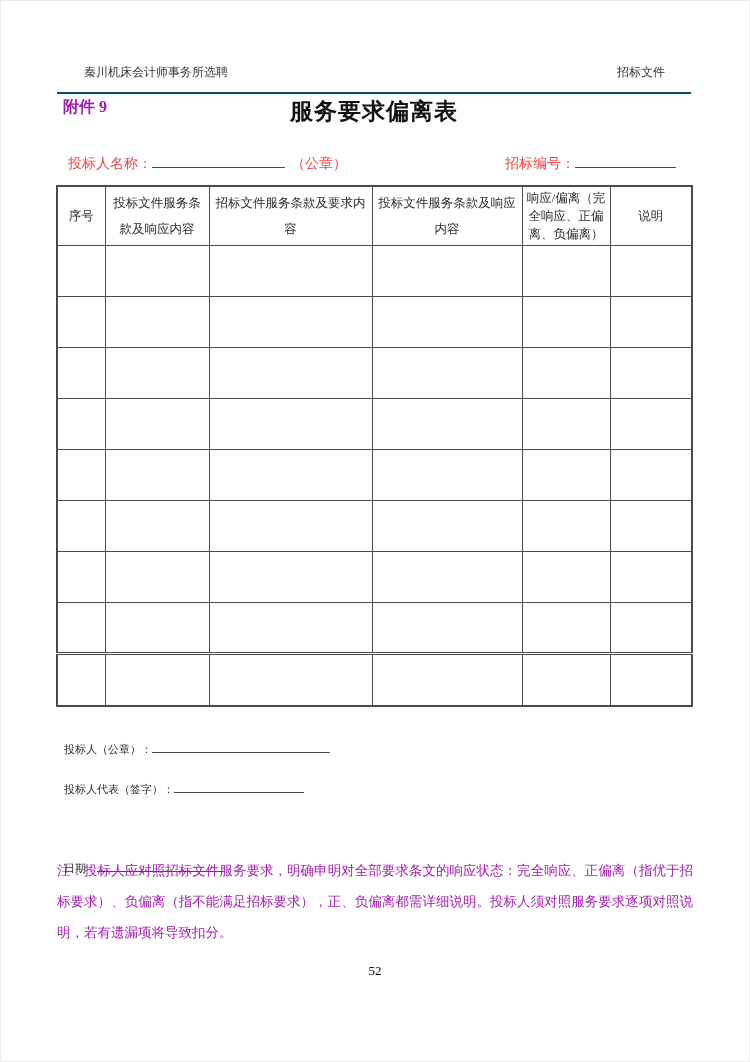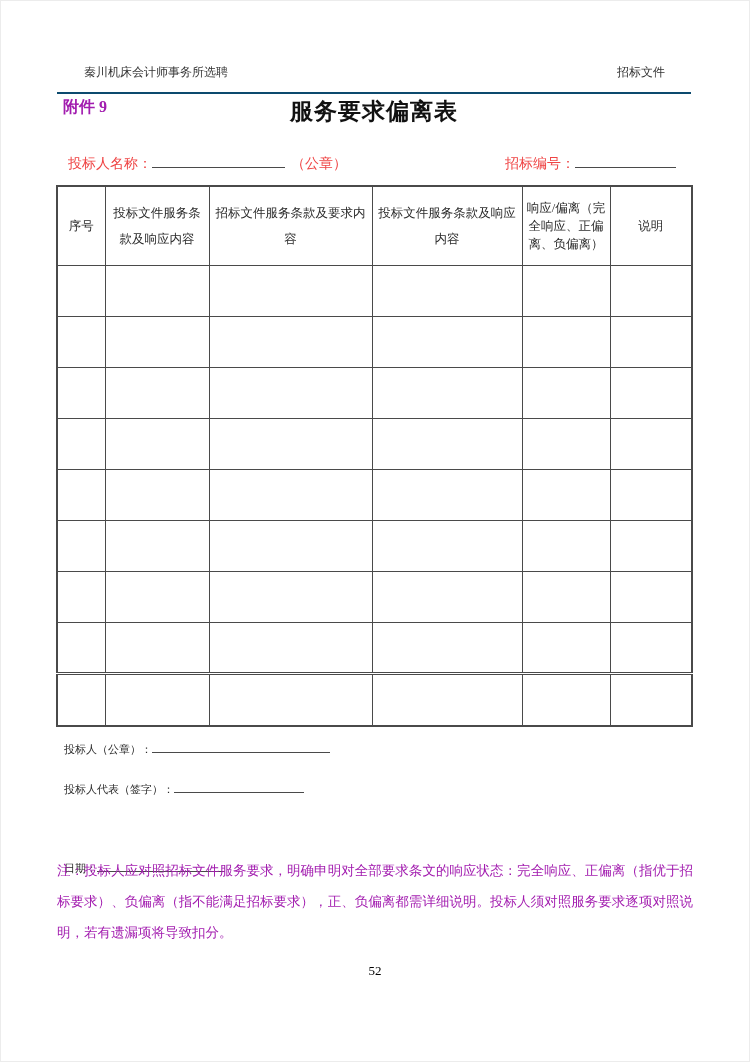--- a/index.html
+++ b/index.html
@@ -71,21 +71,21 @@
     font-weight: normal;
     font-size: 12.5px;
     color: #2b2b2b;
     text-align: center;
     vertical-align: middle;
     line-height: 26px;
     padding: 2px 3px;
     word-break: break-all;
   }
   table.deviation thead tr { height: 57px; }
-  table.deviation th.tight { line-height: 18px; padding: 12px 2px; }
+  table.deviation th.tight { line-height: 18px; padding: 2px 2px; }
   table.deviation tbody tr { height: 51px; }
   table.deviation tbody tr.last-row { height: 52px; }
   table.deviation tbody tr.last-row td { border-top: 3px double #4a4a4a; }
 
   
   .sig-line {
     position: absolute; left: 64px;
     font-size: 11px; color: #2b2b2b;
   }
   .sig-1 { top: 739px; }

